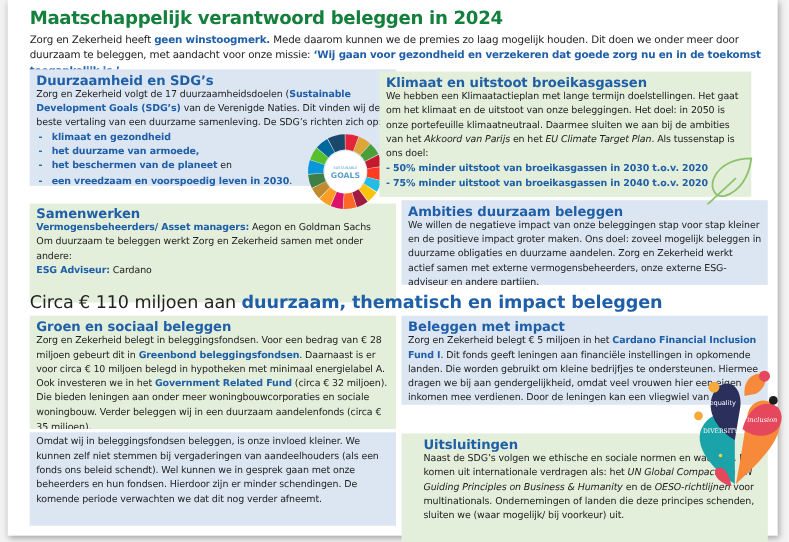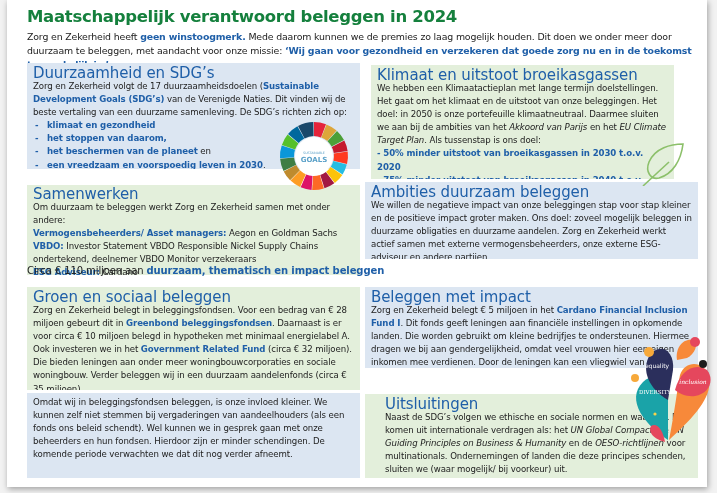--- a/index.html
+++ b/index.html
@@ -4,58 +4,57 @@
 <style>
   html,body{margin:0;padding:0;}
   body{width:717px;height:493px;background:#f2f2f2;position:relative;overflow:hidden;font-family:"DejaVu Sans","Liberation Sans",sans-serif;color:#222;}
   .page{position:absolute;left:7px;top:0;width:700px;height:487px;background:#fff;box-shadow:1px 2px 6px rgba(0,0,0,0.35);}
   .title{position:absolute;left:27px;top:7px;font-size:16.5px;font-weight:bold;color:#15803d;letter-spacing:-0.3px;white-space:nowrap;}
   .intro{position:absolute;left:27px;top:30px;width:672px;font-size:9.4px;line-height:14px;letter-spacing:-0.15px;}
   .hl{color:#1f5fa8;font-weight:bold;}
   .box{position:absolute;font-size:8.6px;line-height:13.1px;padding:3px 6px 0 6px;box-sizing:border-box;overflow:hidden;letter-spacing:-0.1px;}
   .blue{background:#dce6f2;}
   .green{background:#e3efdb;}
-  .box h3{margin:0;font-size:15px;font-weight:normal;color:#1f5fa8;line-height:14px;}
+  .box h3{margin:0;font-size:12px;font-weight:bold;color:#1f5fa8;line-height:14px;}
   .box p{margin:0;}
   .box ul{margin:0;padding:0;list-style:none;}
   .box ul li{position:relative;padding-left:14px;}
   .box ul li::before{content:"-";position:absolute;left:2px;color:#1f5fa8;font-weight:bold;}
   .bl{color:#1f5fa8;font-weight:bold;}
   .it{font-style:italic;}
-  .mid{position:absolute;left:27px;top:265px;font-size:10px;letter-spacing:-0.1px;white-space:nowrap;}
+  .mid{position:absolute;left:27px;top:265px;font-size:16px;letter-spacing:-0.1px;white-space:nowrap;}
   .mid .hl{color:#1f5fa8;}
   .sdg{position:absolute;left:279px;top:121px;width:70px;height:70px;}
   .leaf{position:absolute;left:641px;top:140px;width:46px;height:46px;}
   .diversity{position:absolute;left:625px;top:330px;width:86px;height:112px;}
 </style>
 </head>
 <body>
 
 <div class="page"></div>
 
 <div class="title">Maatschappelijk verantwoord beleggen in 2024</div>
 
 <div class="intro"><span>Zorg en Zekerheid heeft </span><span class="hl">geen winstoogmerk.</span><span> Mede daarom kunnen we de premies zo laag mogelijk houden. Dit doen we onder meer door duurzaam te beleggen, met aandacht voor onze missie: </span><span class="hl">‘Wij gaan voor gezondheid en verzekeren dat goede zorg nu en in de toekomst toegankelijk is.’</span></div>
 
 <div class="box blue" style="left:27px;top:63px;width:333px;height:106px;">
   <h3>Duurzaamheid en SDG’s</h3>
   <p><span>Zorg en Zekerheid volgt de 17 duurzaamheidsdoelen (</span><span class="bl">Sustainable Development Goals (SDG’s)</span><span> van de Verenigde Naties. Dit vinden wij de beste vertaling van een duurzame samenleving. De SDG’s richten zich op:</span></p>
   <ul>
     <li><span class="bl">klimaat en gezondheid</span><span></span></li>
-    <li><span class="bl">het stoppen van daarom,</span><span></span></li>
+    <li><span class="bl">het duurzame van armoede,</span><span></span></li>
     <li><span class="bl">het beschermen van de planeet</span><span> en</span></li>
     <li><span class="bl">een vreedzaam en voorspoedig leven in 2030</span><span>.</span></li>
   </ul>
 </div>
 
 <div class="box green" style="left:27px;top:169px;width:333px;height:90px;padding-top:2px;margin-top:16px;">
   <h3>Samenwerken</h3>
+  <p><span class="bl">Vermogensbeheerders/ Asset managers:</span><span> Aegon en Goldman Sachs</span></p>
   <p>Om duurzaam te beleggen werkt Zorg en Zekerheid samen met onder andere:</p>
-  <p><span class="bl">Vermogensbeheerders/ Asset managers:</span><span> Aegon en Goldman Sachs</span></p>
-  <p><span class="bl">VBDO:</span><span> Investor Statement VBDO Responsible Nickel Supply Chains ondertekend, deelnemer VBDO Monitor verzekeraars</span></p>
   <p><span class="bl">ESG Adviseur:</span><span> Cardano</span></p>
 
 </div>
 
 <svg class="sdg" viewBox="0 0 70 70">
   <g transform="translate(35,35)">
     <path d="M0,-34 A34,34 0 0 1 12,-31.8 L7,-18.6 A20,20 0 0 0 0,-20 Z" fill="#e5243b"></path>
     <path d="M12.5,-31.6 A34,34 0 0 1 22.6,-25.4 L13.3,-15 A20,20 0 0 0 7.3,-18.6 Z" fill="#dda63a"></path>
     <path d="M23,-25 A34,34 0 0 1 30,-16 L17.6,-9.4 A20,20 0 0 0 13.5,-14.8 Z" fill="#4c9f38"></path>
     <path d="M30.3,-15.4 A34,34 0 0 1 33.6,-5 L19.8,-2.9 A20,20 0 0 0 17.8,-9 Z" fill="#c5192d"></path>
@@ -71,21 +70,21 @@
     <path d="M-34,2.2 A34,34 0 0 1 -32.3,-10.5 L-19,-6.2 A20,20 0 0 0 -20,1.3 Z" fill="#0a97d9"></path>
     <path d="M-32.1,-11.1 A34,34 0 0 1 -26.4,-21.4 L-15.6,-12.6 A20,20 0 0 0 -18.9,-6.5 Z" fill="#56c02b"></path>
     <path d="M-26,-21.9 A34,34 0 0 1 -16.6,-29.7 L-9.8,-17.5 A20,20 0 0 0 -15.3,-12.9 Z" fill="#00689d"></path>
     <path d="M-16,-30 A34,34 0 0 1 -0.6,-34 L-0.4,-20 A20,20 0 0 0 -9.4,-17.6 Z" fill="#19486a"></path>
     <circle r="19" fill="#fff"></circle>
     <text x="0" y="-2" font-size="3.2" text-anchor="middle" fill="#5aa0c8" font-family="DejaVu Sans, sans-serif">SUSTAINABLE</text>
     <text x="0" y="6" font-size="7" text-anchor="middle" fill="#5aa0c8" font-family="DejaVu Sans, sans-serif" font-weight="bold">GOALS</text>
   </g>
 </svg>
 
-<div class="box green" style="left:371px;top:65px;width:303px;height:114px;">
+<div class="box green" style="left:345px;top:65px;width:338px;height:114px;">
   <h3>Klimaat en uitstoot broeikasgassen</h3>
   <p><span>We hebben een Klimaatactieplan met lange termijn doelstellingen. Het gaat om het klimaat en de uitstoot van onze beleggingen. Het doel: in 2050 is onze portefeuille klimaatneutraal. Daarmee sluiten we aan bij de ambities van het </span><span class="it">Akkoord van Parijs</span><span> en het </span><span class="it">EU Climate Target Plan</span><span>. Als tussenstap is ons doel:</span></p>
   <p class="bl">- 50% minder uitstoot van broeikasgassen in 2030 t.o.v. 2020</p>
   <p class="bl">- 75% minder uitstoot van broeikasgassen in 2040 t.o.v. 2020</p>
 </div>
 
 <div class="box blue" style="left:365px;top:182px;width:333px;height:77px;">
   <h3>Ambities duurzaam beleggen</h3>
   <p>We willen de negatieve impact van onze beleggingen stap voor stap kleiner en de positieve impact groter maken. Ons doel: zoveel mogelijk beleggen in duurzame obligaties en duurzame aandelen. Zorg en Zekerheid werkt actief samen met externe vermogensbeheerders, onze externe ESG-adviseur en andere partijen.</p>
 </div>
@@ -104,21 +103,21 @@
 
 <div class="box blue" style="left:27px;top:393px;width:333px;height:85px;">
   <p>Omdat wij in beleggingsfondsen beleggen, is onze invloed kleiner.  We kunnen zelf niet stemmen bij vergaderingen van aandeelhouders (als een fonds ons beleid schendt). Wel kunnen we in gesprek gaan met onze beheerders en hun fondsen. Hierdoor zijn er minder schendingen. De komende periode verwachten we dat dit nog verder afneemt.</p>
 </div>
 
 <div class="box blue" style="left:365px;top:287px;width:333px;height:81px;">
   <h3>Beleggen met impact</h3>
   <p><span>Zorg en Zekerheid belegt € 5 miljoen in het </span><span class="bl">Cardano Financial Inclusion Fund I</span><span style="display:inline;">. Dit fonds geeft leningen aan financiële instellingen in opkomende landen. Die worden gebruikt om kleine bedrijfjes te ondersteunen. Hiermee dragen we bij aan gendergelijkheid, omdat veel vrouwen hier een eigen inkomen mee verdienen. Door de leningen kan een vliegwiel van ontwikkeling ontstaan. Ook beleggen wij in Green en Social bonds.</span></p>
 </div>
 
-<div class="box green" style="left:365px;top:394px;width:333px;height:84px;padding-left:20px;">
+<div class="box green" style="left:365px;top:394px;width:333px;height:100px;padding-left:20px;">
   <h3>Uitsluitingen</h3>
   <p><span>Naast de SDG’s volgen we ethische en sociale normen en waarden. Die komen uit internationale verdragen als: het </span><span class="it">UN Global Compact</span><span>, de </span><span class="it">UN Guiding Principles on Business &amp; Humanity</span><span> en de </span><span class="it">OESO-richtlijnen</span><span> voor multinationals. Ondernemingen of landen die deze principes schenden, sluiten we (waar mogelijk/ bij voorkeur) uit.</span></p>
 </div>
 
 <svg class="diversity" viewBox="0 0 86 112">
   <path d="M43,110 C20,95 0,70 18,52 C28,42 40,48 43,60 Z" fill="#1aa3a8"></path>
   <path d="M43,70 C25,60 15,40 25,25 C35,12 50,20 48,40 Z" fill="#2b2f5c"></path>
   <path d="M44,110 C50,80 52,60 55,45 C60,30 80,30 84,48 C88,68 66,90 44,110 Z" fill="#f7893a"></path>
   <path d="M50,60 C55,40 70,32 82,40 C90,50 84,64 70,66 C62,67 55,64 50,60 Z" fill="#e5475d"></path>
   <path d="M52,30 C50,18 58,8 68,10 C74,14 70,24 62,28 Z" fill="#f7893a"></path>

